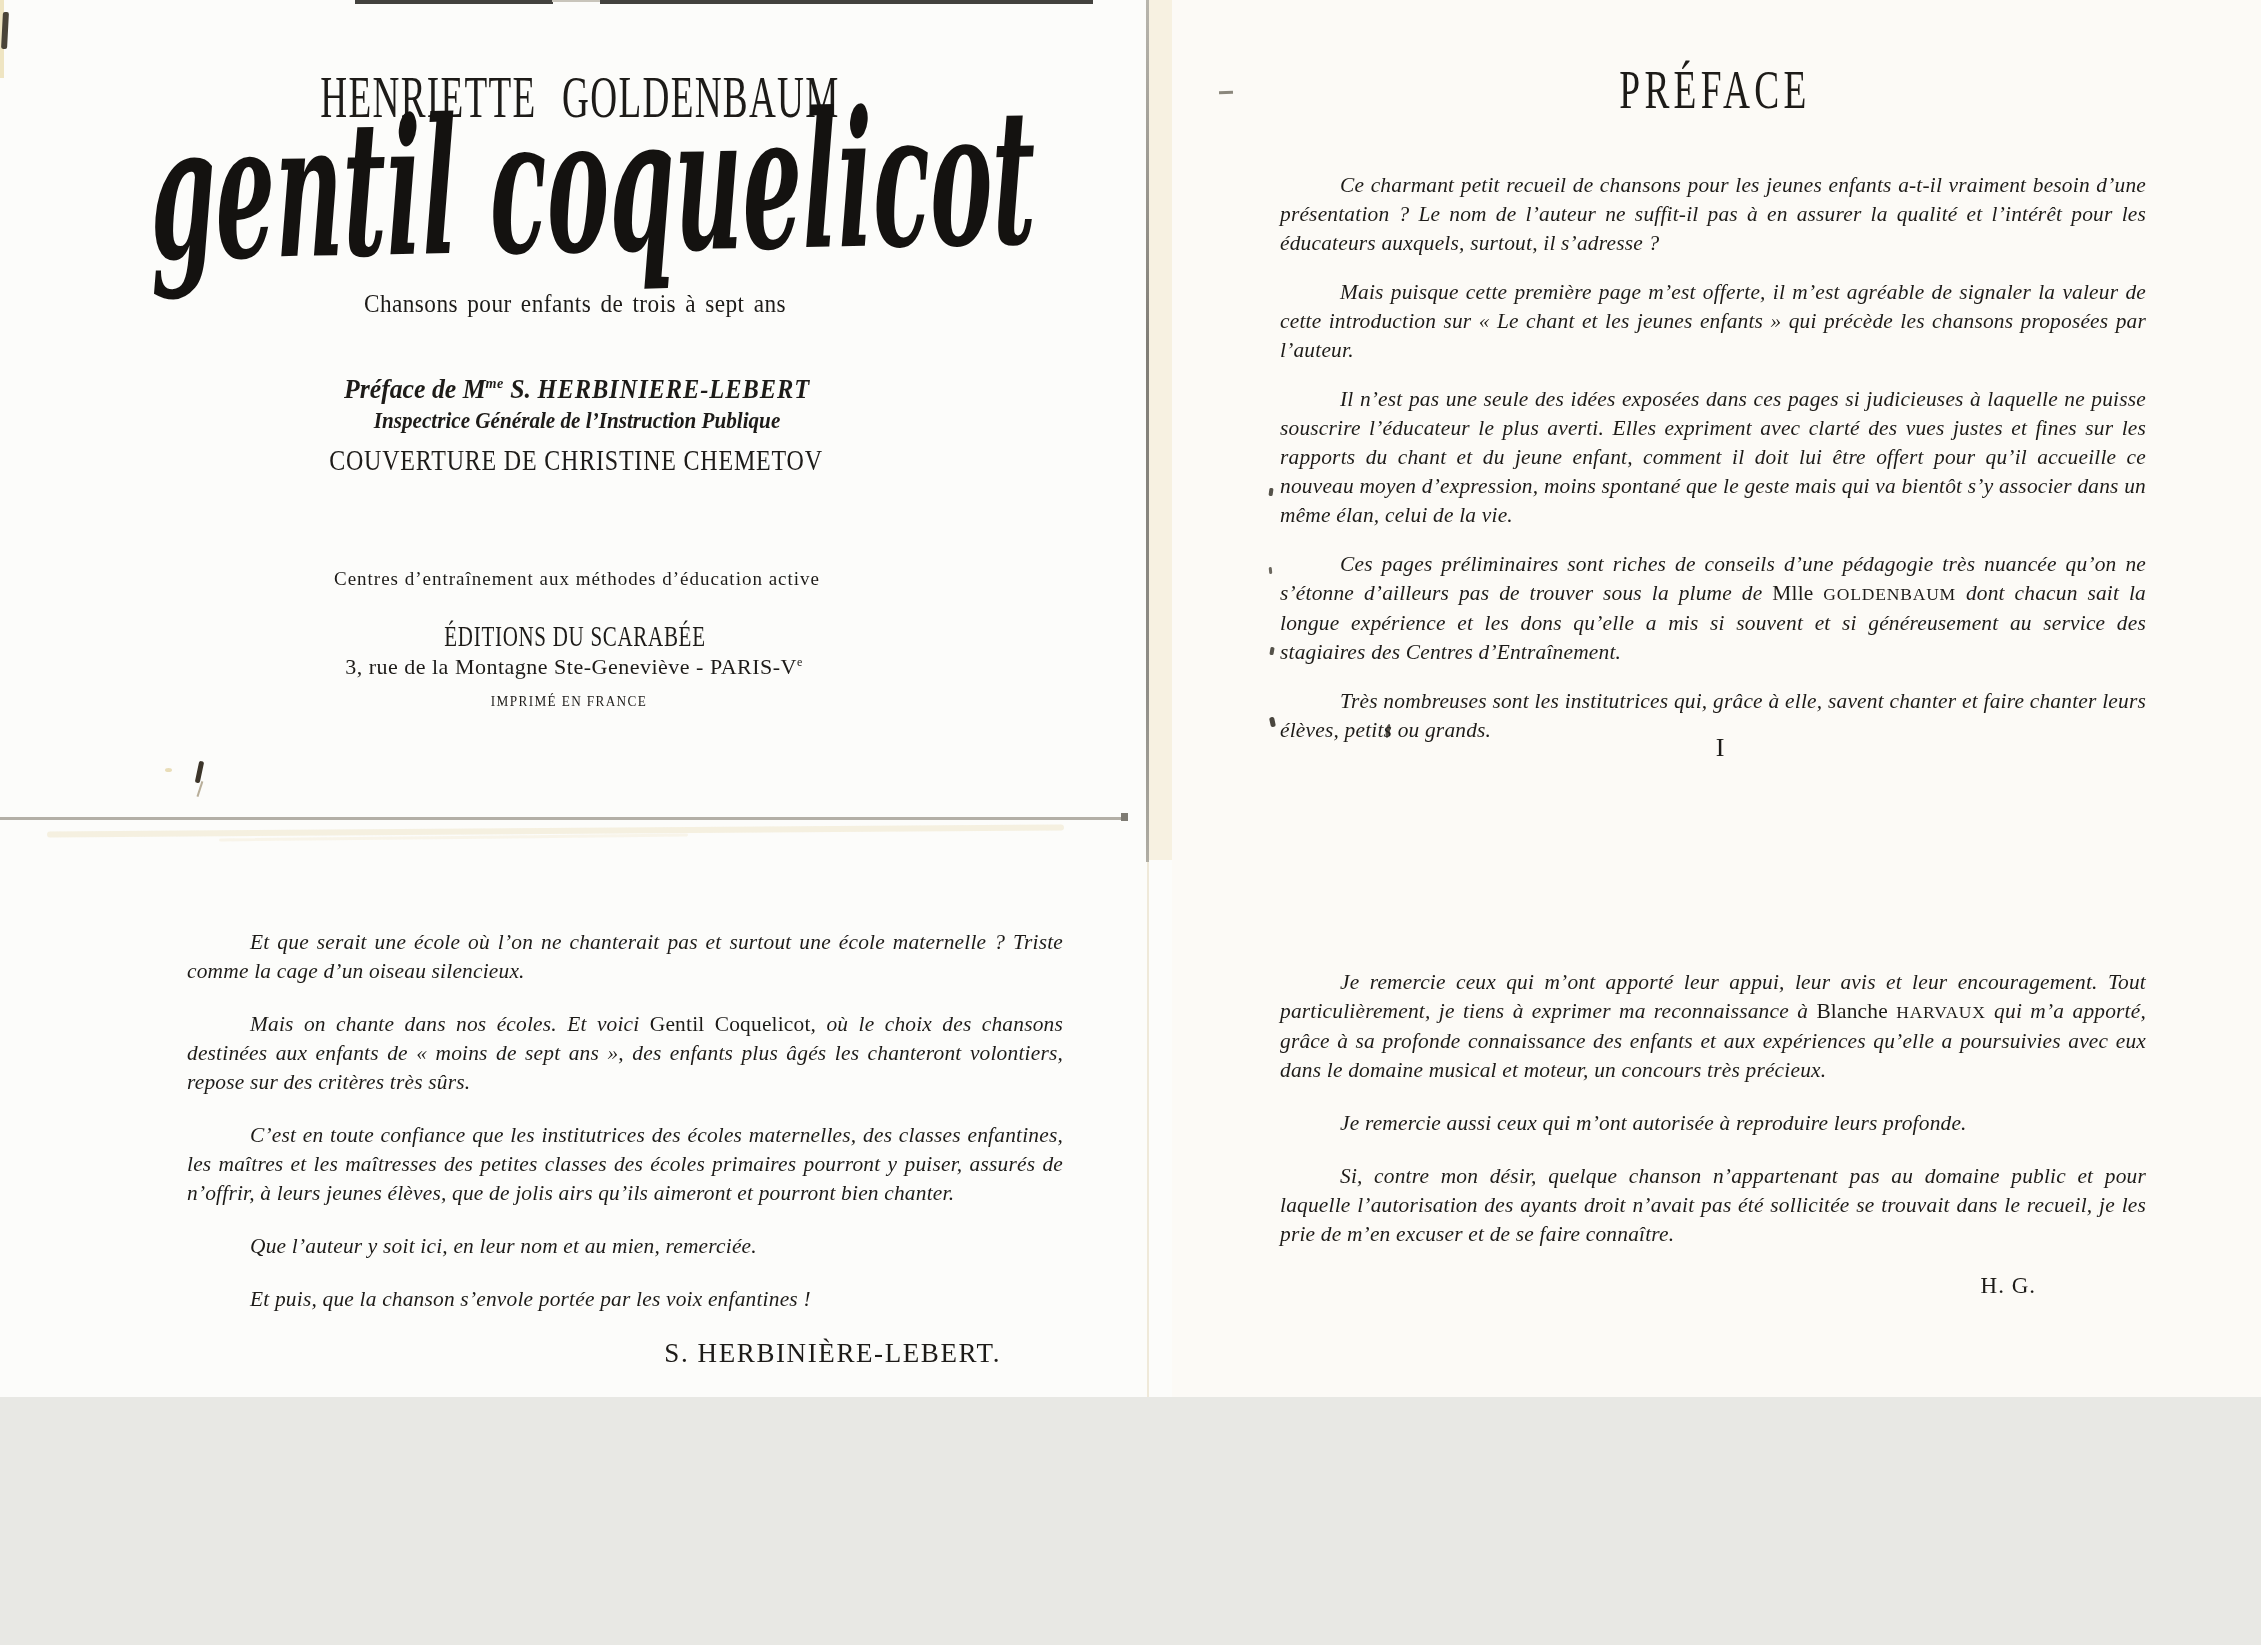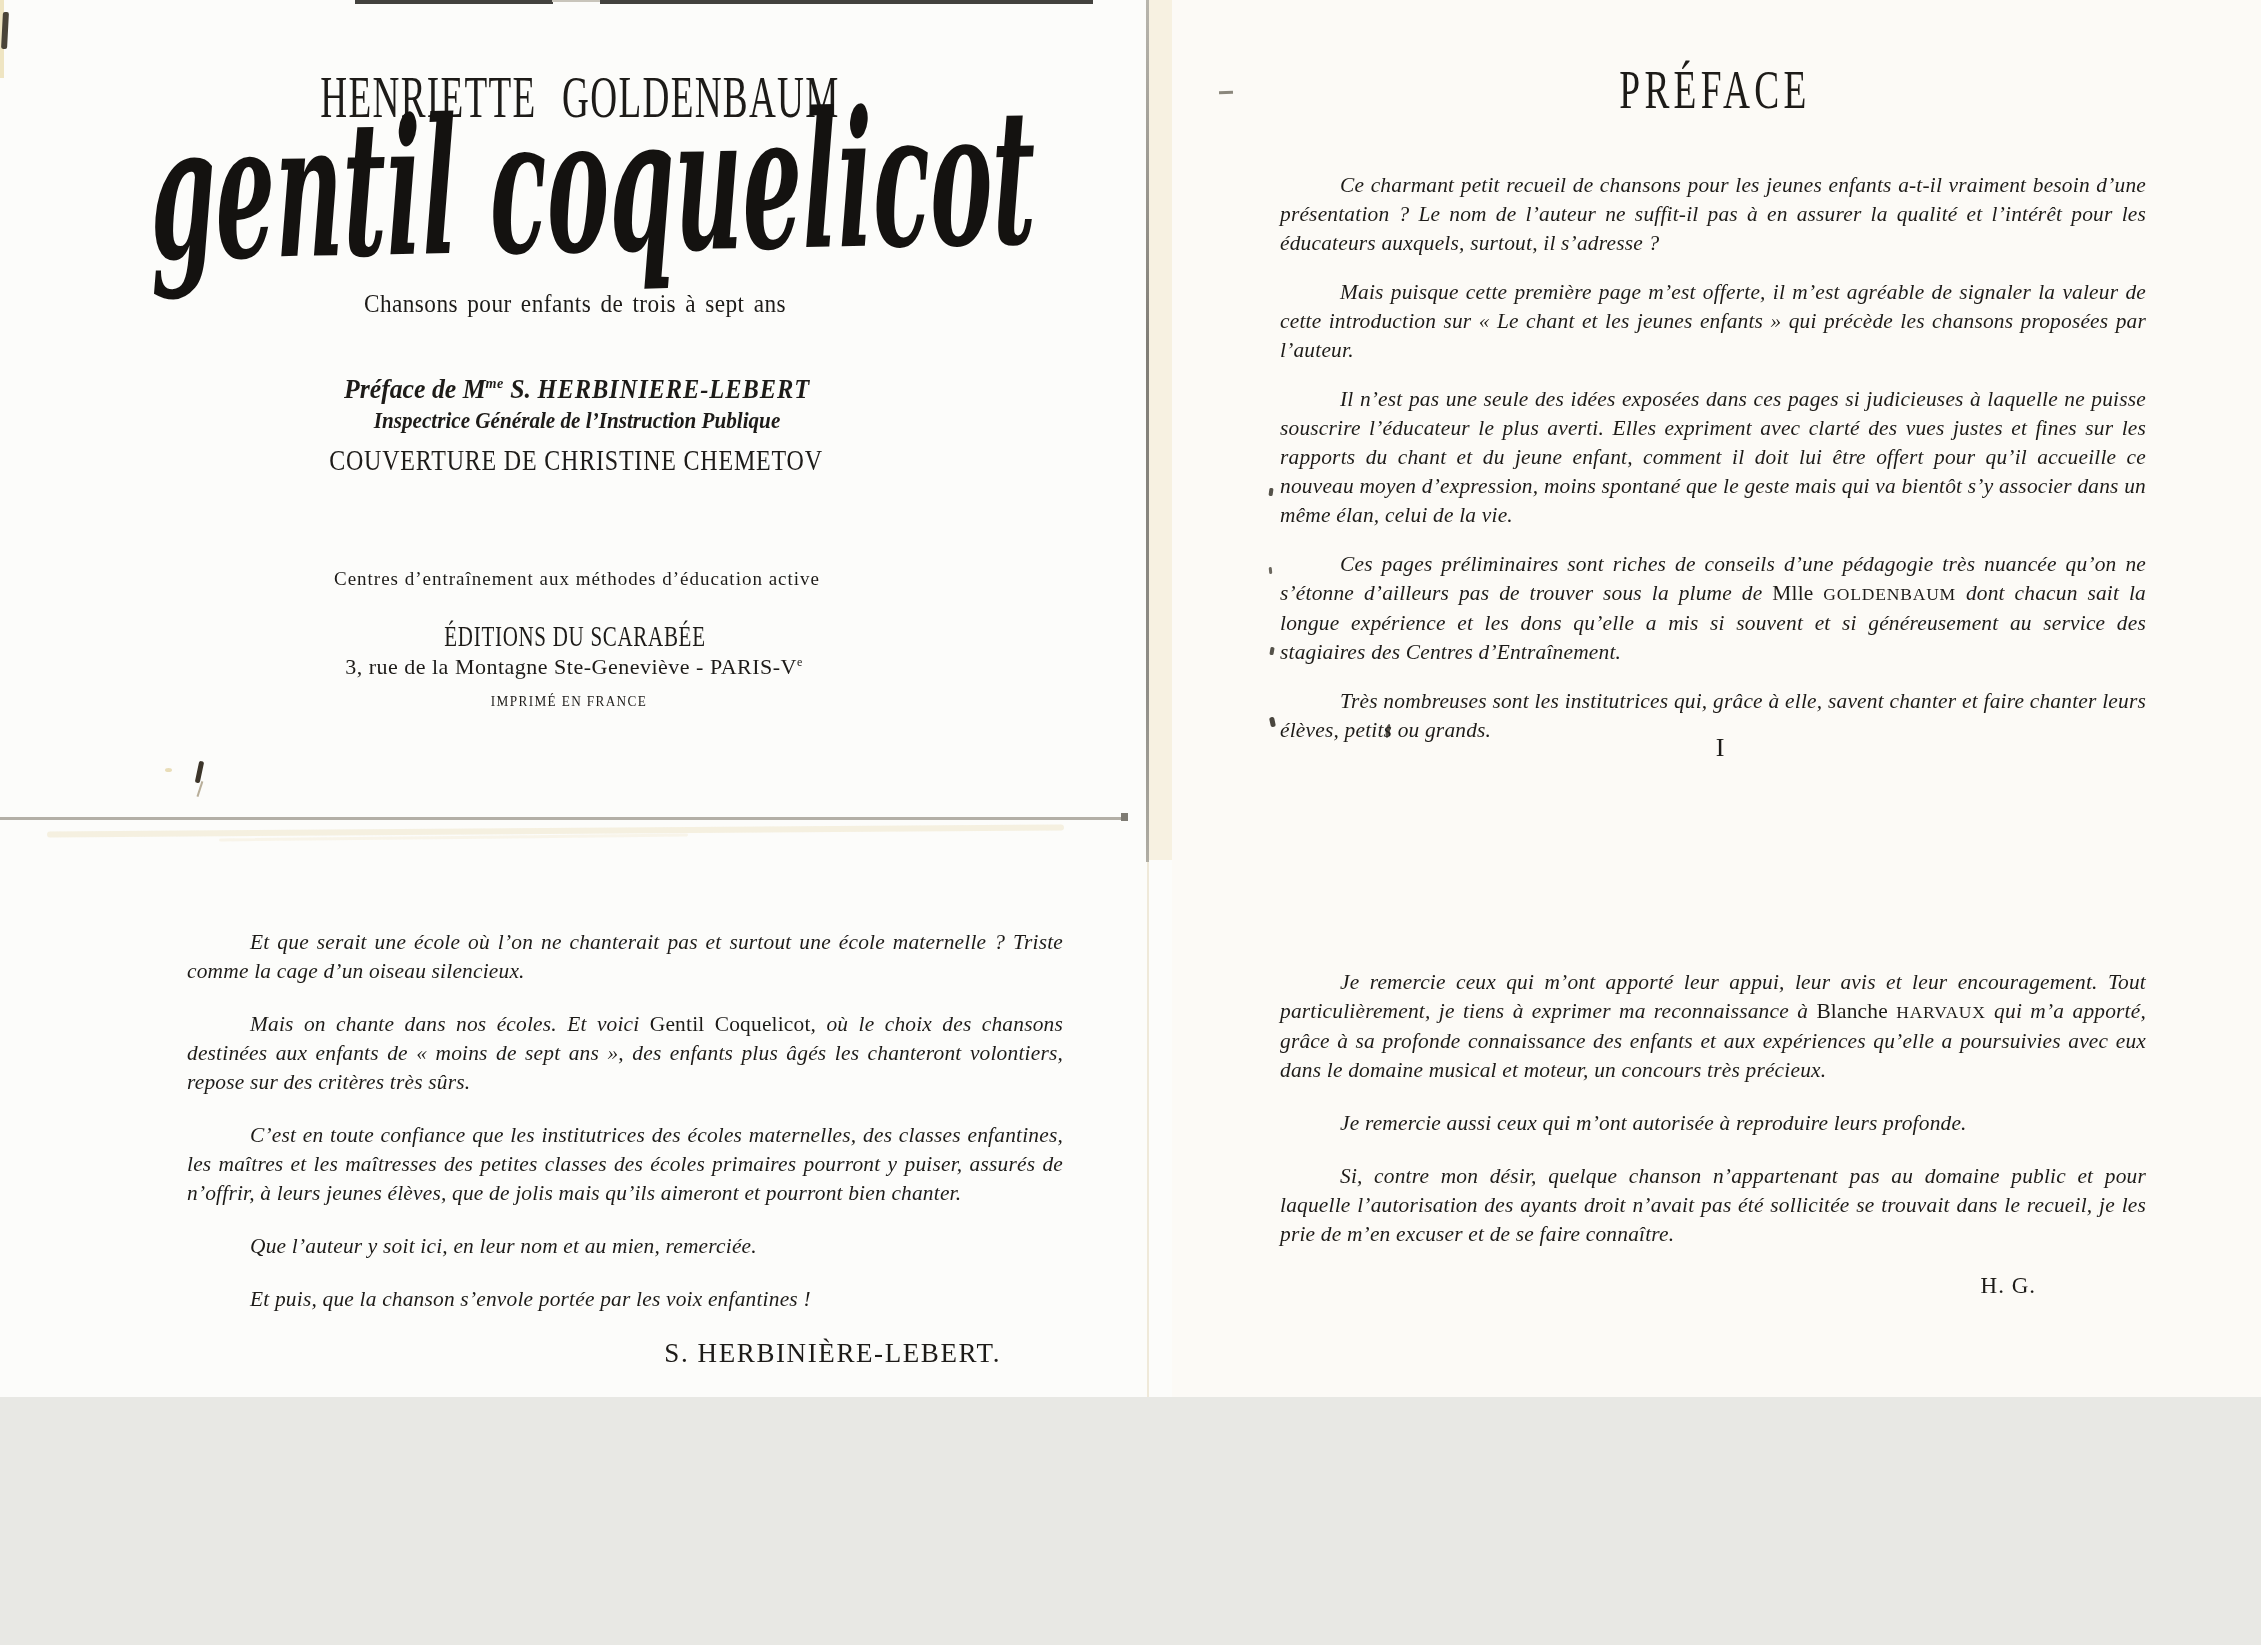--- a/index.html
+++ b/index.html
@@ -138,21 +138,21 @@
       <p><span>Très nombreuses sont les institutrices qui, grâce à elle, savent chanter et faire chanter leurs élèves, petits ou grands.</span></p>
     </div>
 
     <div class="folio" style="left:1721px;top:733px;">I</div>
   </section>
 
   <section>
     <div class="col col-two">
       <p><span>Et que serait une école où l’on ne chanterait pas et surtout une école maternelle ? Triste comme la cage d’un oiseau silencieux.</span></p>
       <p><span>Mais on chante dans nos écoles. Et voici </span><span class="seg-rm">Gentil Coquelicot</span><span>, où le choix des chansons destinées aux enfants de « moins de sept ans », des enfants plus âgés les chanteront volontiers, repose sur des critères très sûrs.</span></p>
-      <p><span>C’est en toute confiance que les institutrices des écoles maternelles, des classes enfantines, les maîtres et les maîtresses des petites classes des écoles primaires pourront y puiser, assurés de n’offrir, à leurs jeunes élèves, que de jolis mais qu’ils aimeront et pourront bien chanter.</span></p>
+      <p><span>C’est en toute confiance que les institutrices des écoles maternelles, des classes enfantines, les maîtres et les maîtresses des petites classes des écoles primaires pourront y puiser, assurés de n’offrir, à leurs jeunes élèves, que de jolis airs qu’ils aimeront et pourront bien chanter.</span></p>
       <p><span>Que l’auteur y soit ici, en leur nom et au mien, remerciée.</span></p>
       <p><span>Et puis, que la chanson s’envole portée par les voix enfantines !</span></p>
       <div class="sig-two">S. HERBINIÈRE-LEBERT.</div>
     </div>
     <div class="folio" style="left:555px;top:1528px;">II</div>
   </section>
 
   <section>
     <div class="col col-three">
       <p><span>Je remercie ceux qui m’ont apporté leur appui, leur avis et leur encouragement. Tout particulièrement, je tiens à exprimer ma reconnaissance à </span><span class="seg-rm">Blanche </span><span class="seg-sc">HARVAUX</span><span> qui m’a apporté, grâce à sa profonde connaissance des enfants et aux expériences qu’elle a poursuivies avec eux dans le domaine musical et moteur, un concours très précieux.</span></p>

